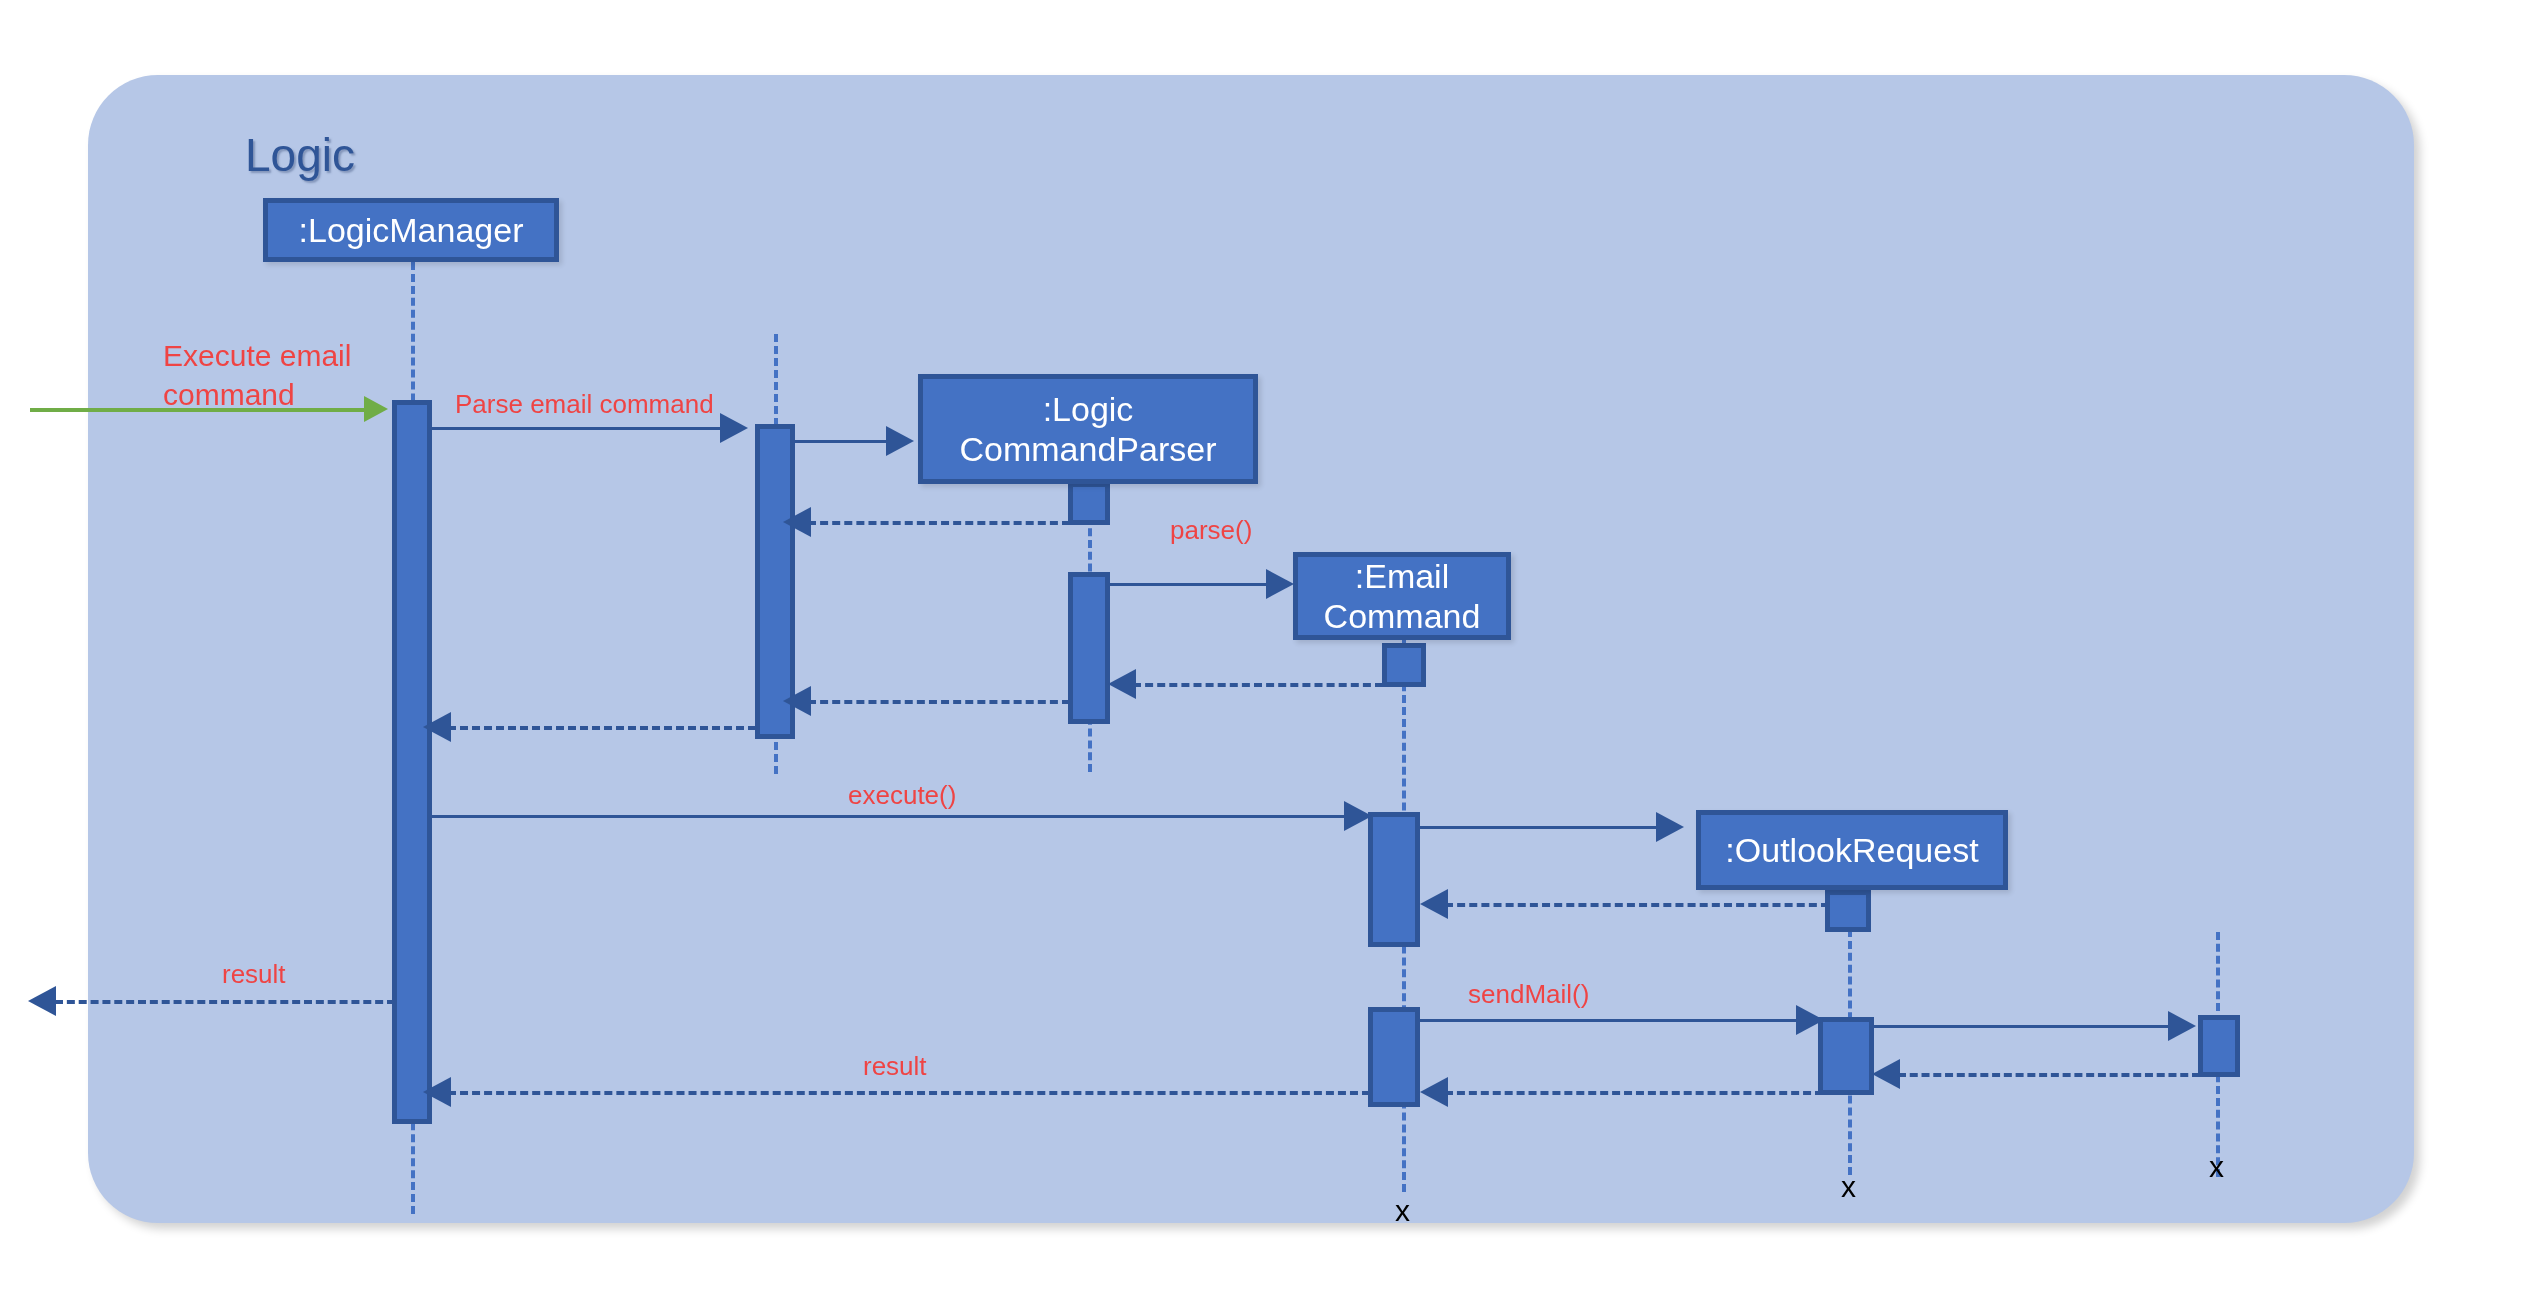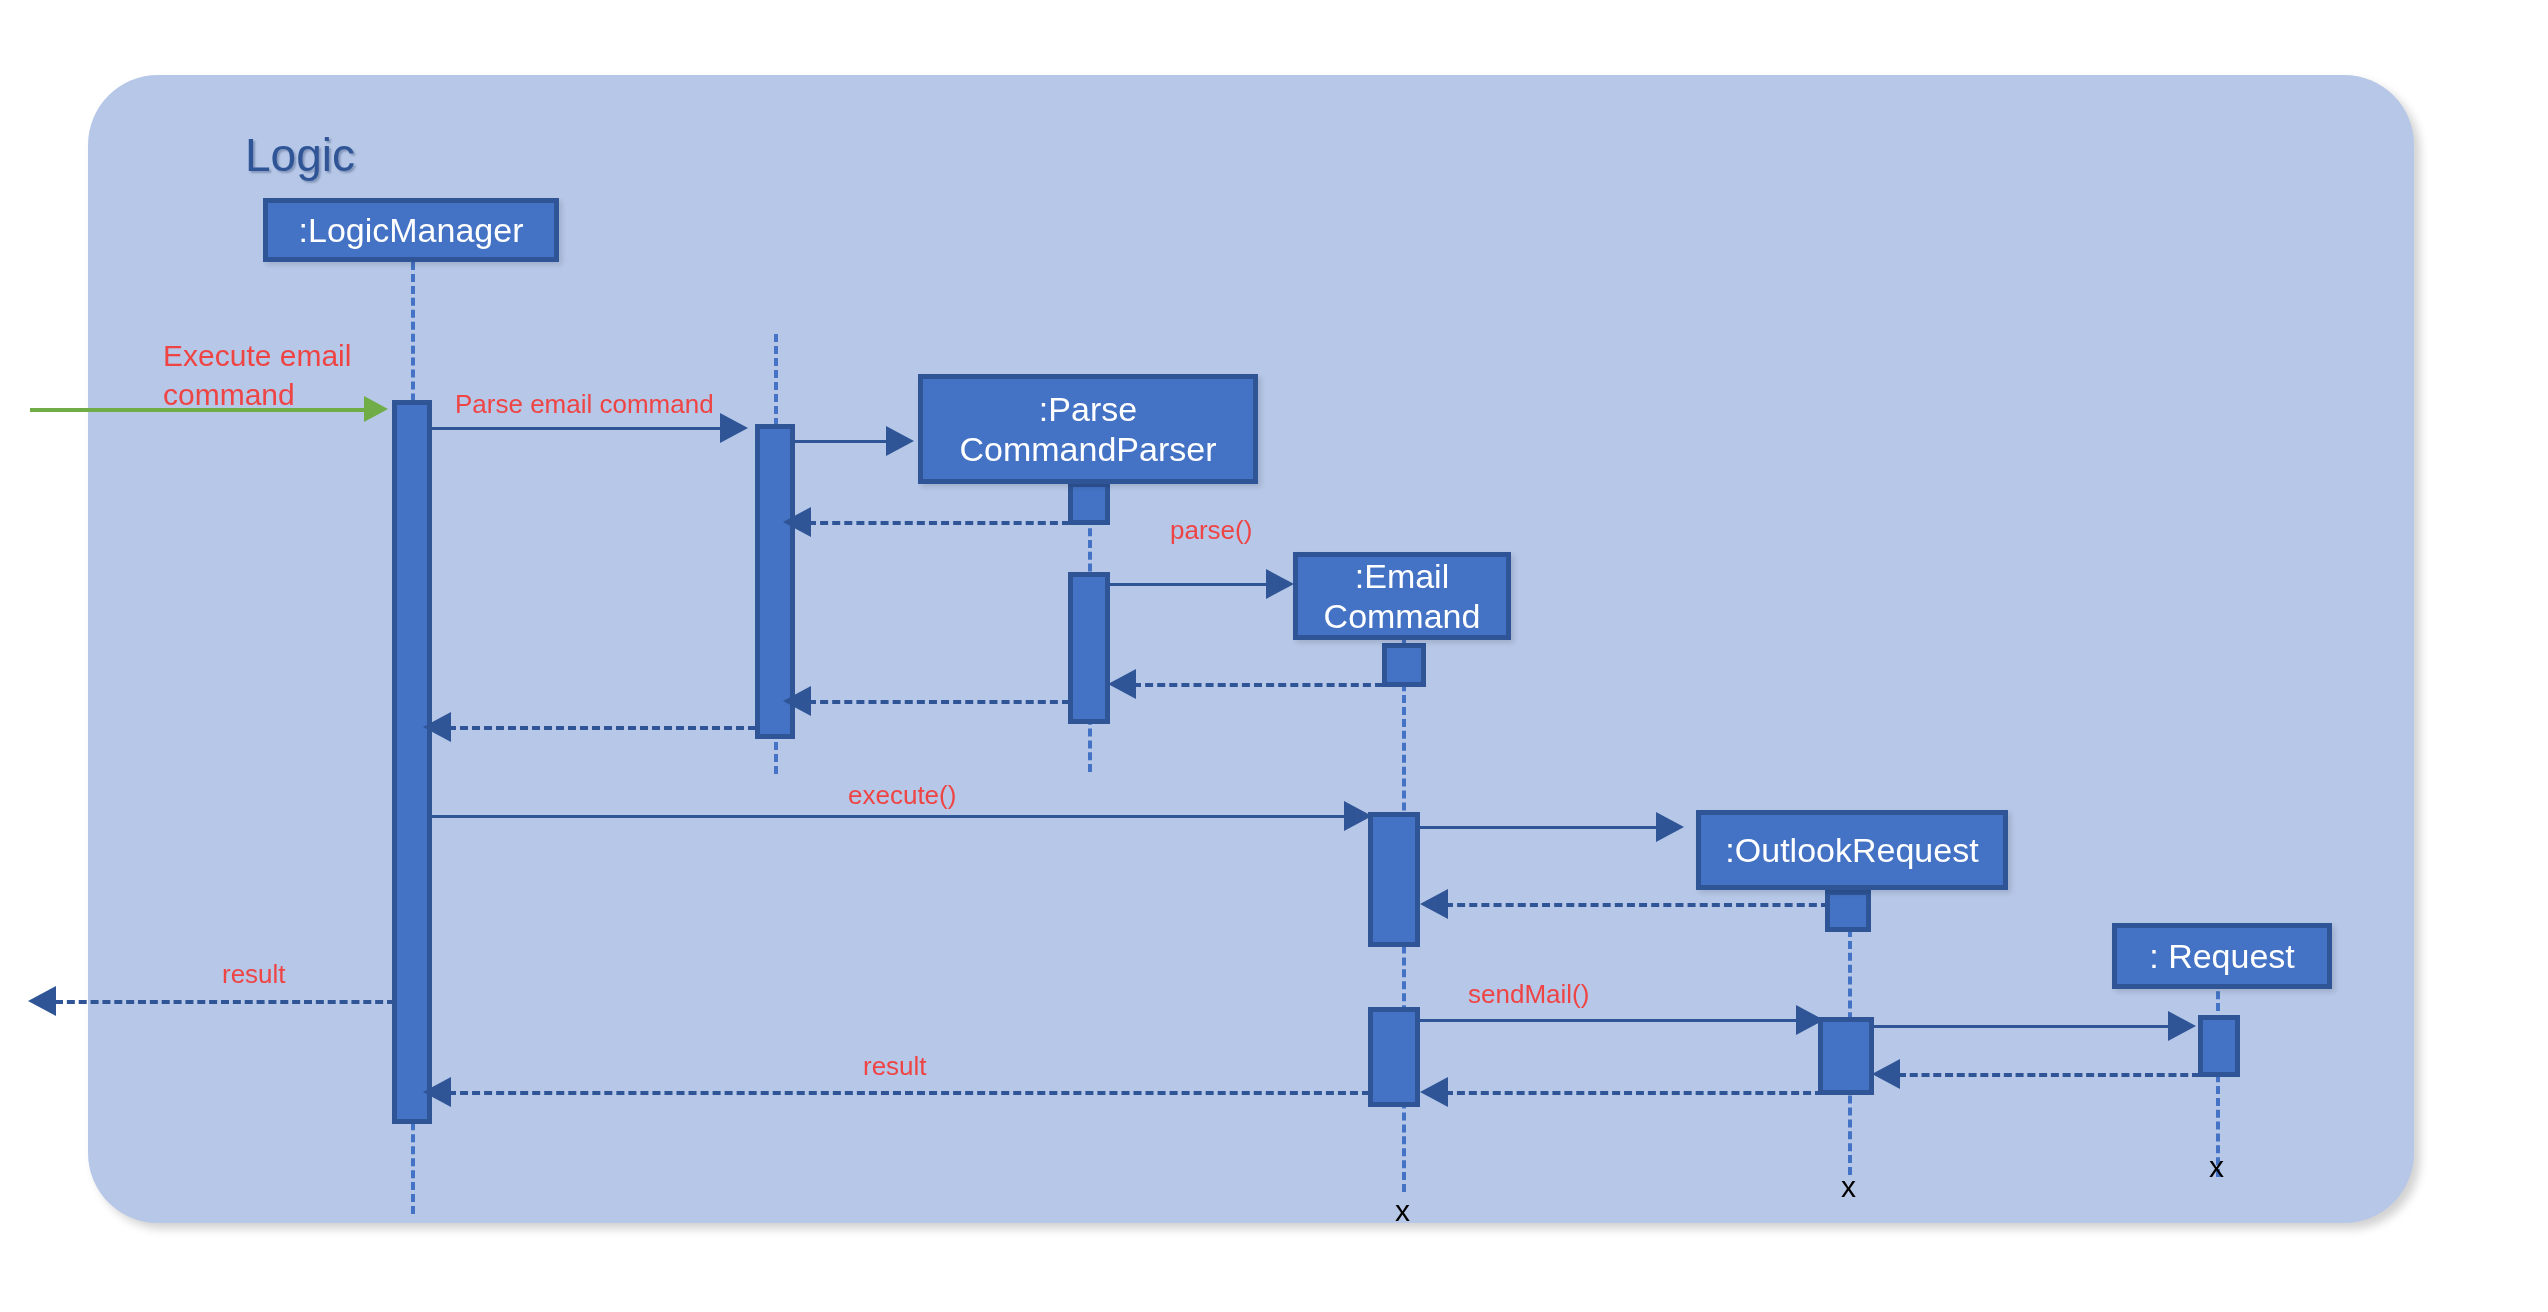--- a/index.html
+++ b/index.html
@@ -141,36 +141,33 @@
   <div class="activation" style="left:1825px; top:890px; width:46px; height:42px;"></div>
   <div class="activation" style="left:1818px; top:1017px; width:56px; height:78px;"></div>
   <div class="activation" style="left:2198px; top:1015px; width:42px; height:62px;"></div>
 
   <div class="participant" style="left:263px; top:198px; width:296px; height:64px;">
     <span>:LogicManager</span>
   </div>
 
 
   <div class="participant" style="left:918px; top:374px; width:340px; height:110px;">
-    <span>:Parse
+    <span>:Logic
 CommandParser</span>
   </div>
 
   <div class="participant" style="left:1293px; top:552px; width:218px; height:88px;">
     <span>:Email
 Command</span>
   </div>
 
   <div class="participant" style="left:1696px; top:810px; width:312px; height:80px;">
     <span>:OutlookRequest</span>
   </div>
 
-  <div class="participant" style="left:2112px; top:923px; width:220px; height:66px;">
-    <span>: Request</span>
-  </div>
 
   <div class="msg-line green" style="left:30px; top:408px; width:338px;"></div>
   <div class="arrowhead right green" style="left:364px; top:396px;"></div>
   <div class="msg-label big" style="left:163px; top:336px;">Execute email
 command</div>
 
   <div class="msg-line" style="left:432px; top:427px; width:290px;"></div>
   <div class="arrowhead right" style="left:720px; top:413px;"></div>
   <div class="msg-label" style="left:455px; top:388px;">Parse email command</div>
 

